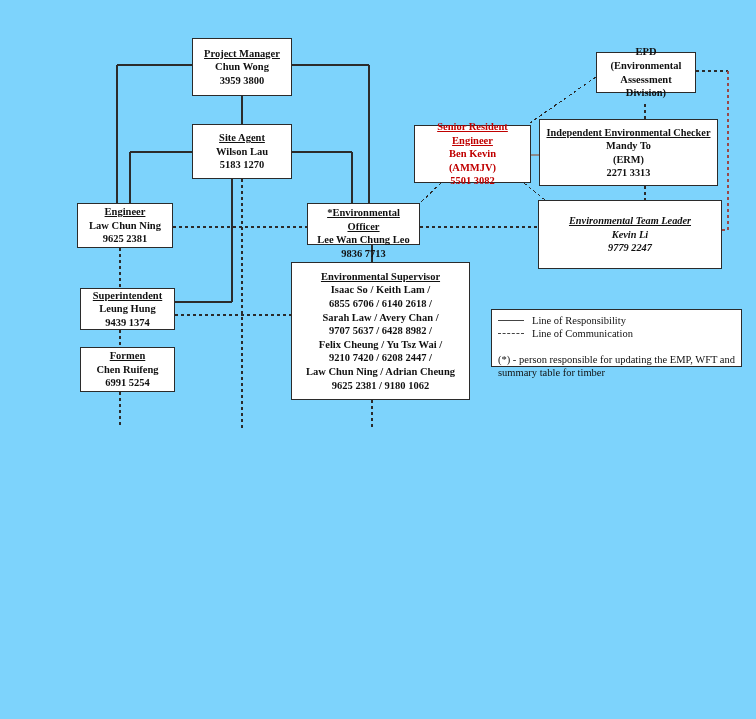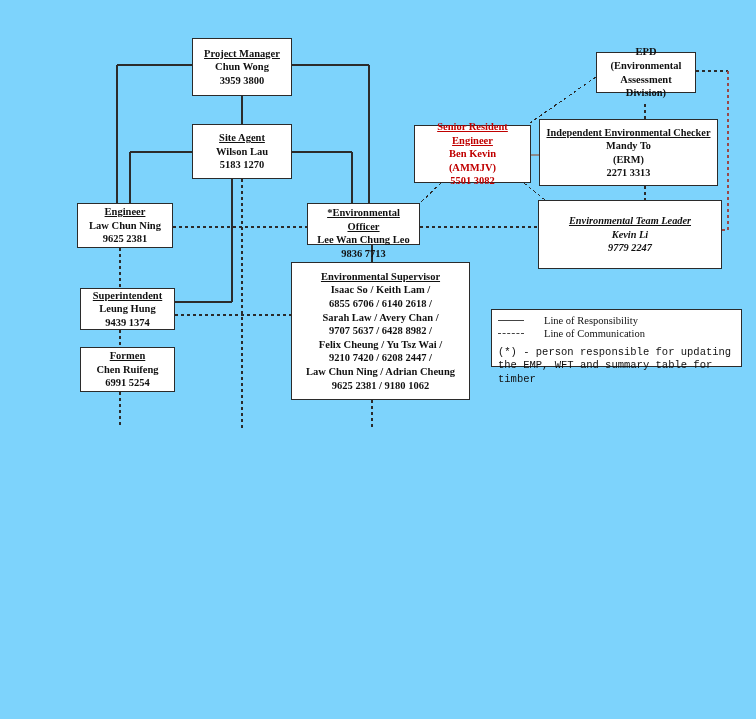--- a/index.html
+++ b/index.html
@@ -18,25 +18,25 @@
     display:flex;flex-direction:column;justify-content:center;align-items:center;
     text-align:center;font-weight:bold;font-size:10.5px;line-height:1.3;
     color:#111;padding:2px 3px;
   }
   .box .box-title{text-decoration:underline;}
   .box.red{color:var(--highlight,#c00000);}
   .legend{
     position:absolute;border:1px solid #2b2b2b;background:#fff;box-sizing:border-box;
     font-size:10.5px;font-weight:normal;color:#111;padding:4px 6px 3px 6px;line-height:1.25;
   }
-  .legend-row{display:flex;align-items:center;gap:20px;}
+  .legend-row{display:flex;align-items:center;gap:8px;}
   .sample{display:inline-block;width:26px;height:0;flex:0 0 26px;}
   .sample.solid {border-top:1.4px solid #444;}
   .sample.dashes{border-top:1.6px dashed #444;}
-  .legend-note{margin-top:6px;font-family:Liberation Mono, monospace;}
+  .legend-note{margin-top:13px;}
 </style>
 </head>
 <body>
 
 <div class="canvas">
 
   <svg class="wires">
 
     <line class="ln" x1="242" y1="96" x2="242" y2="124"></line>
     <line class="ln" x1="117" y1="65" x2="192" y2="65"></line>

